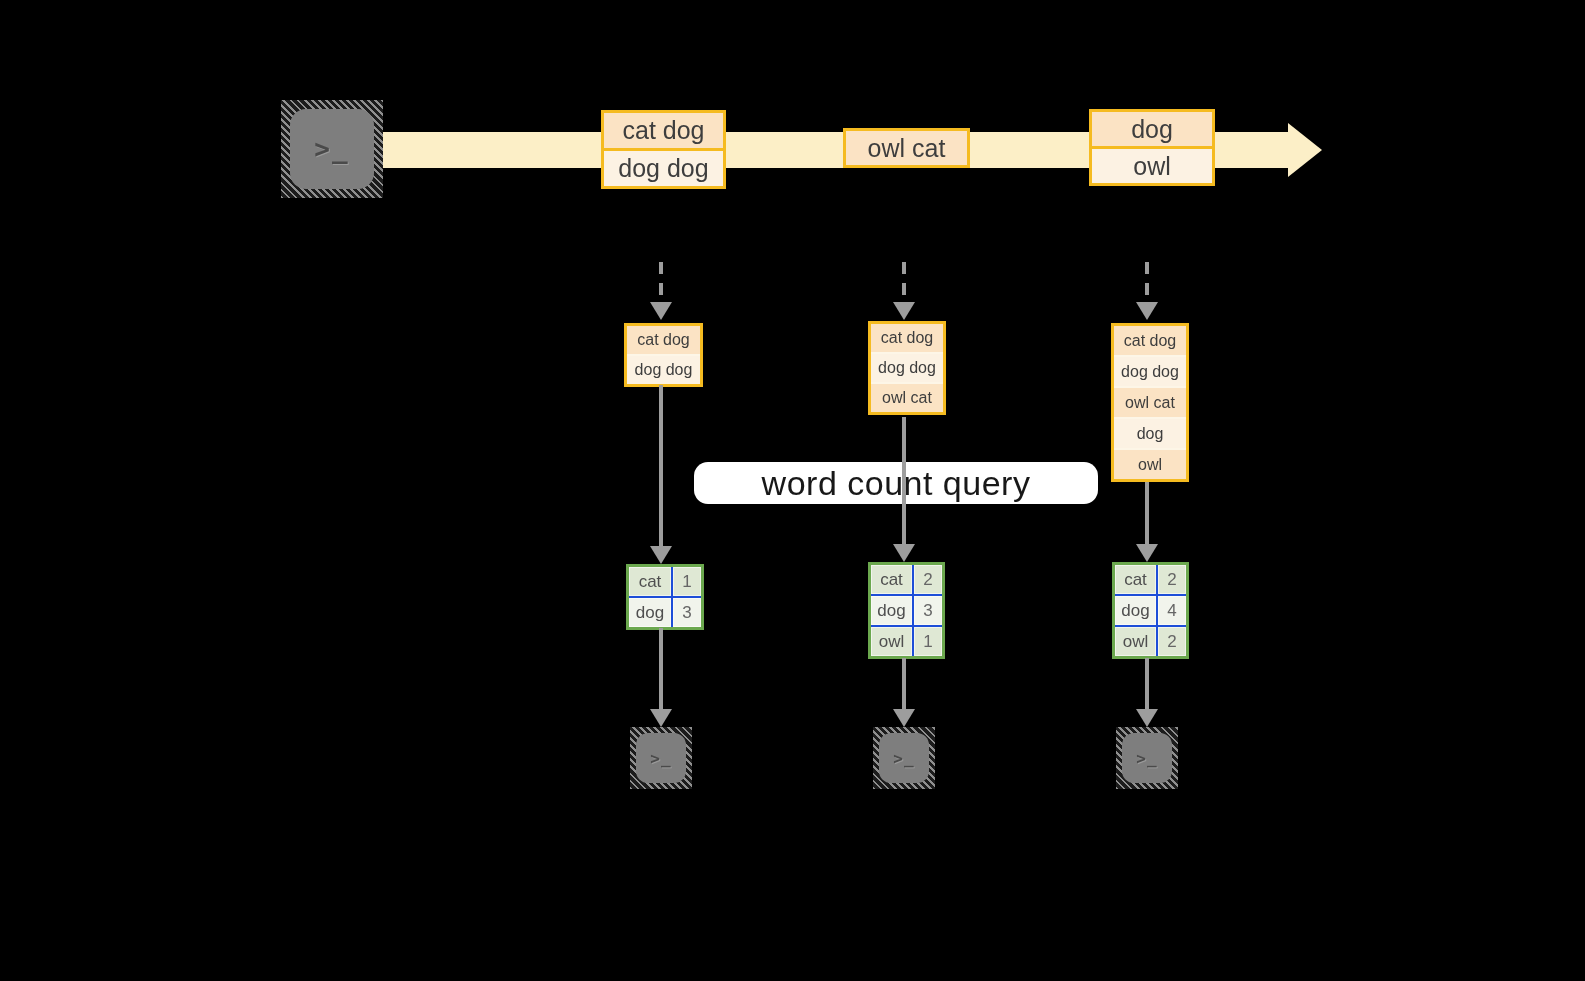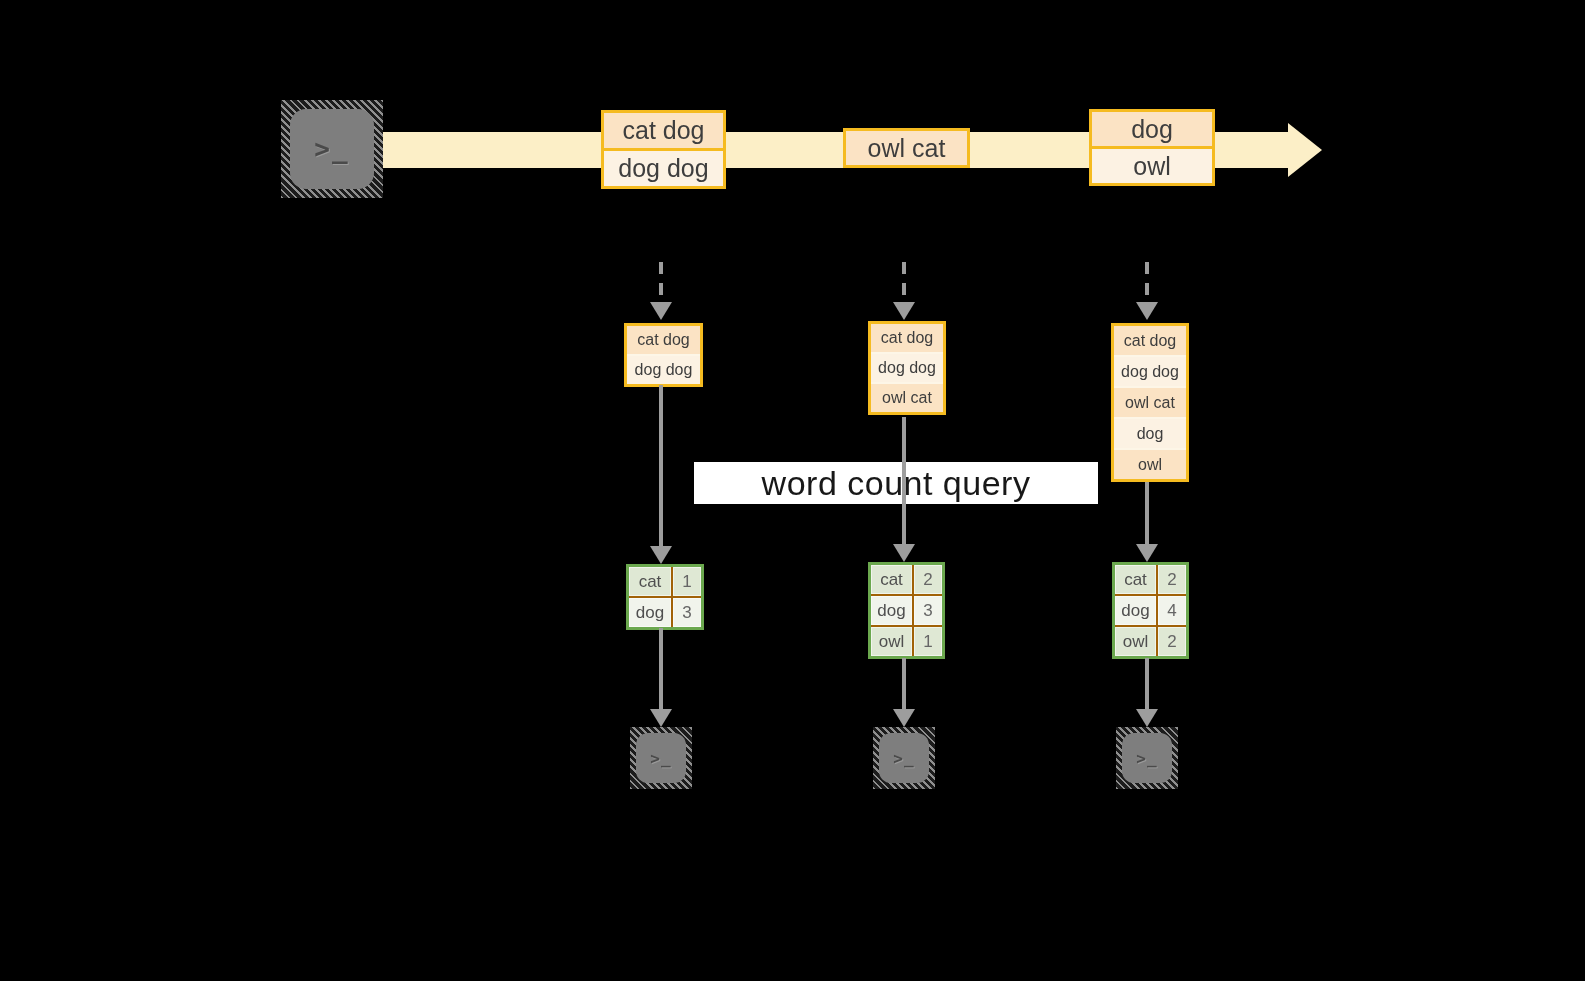--- a/index.html
+++ b/index.html
@@ -53,25 +53,25 @@
   .d3l{left:1145px;top:262px;height:40px;} .d3h{left:1136px;top:302px;}
   .m1l{left:659px;top:385px;height:161px;} .m1h{left:650px;top:546px;}
   .m2l{left:902px;top:417px;height:127px;} .m2h{left:893px;top:544px;}
   .m3l{left:1145px;top:482px;height:62px;} .m3h{left:1136px;top:544px;}
   .b1l{left:659px;top:628px;height:81px;}  .b1h{left:650px;top:709px;}
   .b2l{left:902px;top:658px;height:51px;}  .b2h{left:893px;top:709px;}
   .b3l{left:1145px;top:658px;height:51px;} .b3h{left:1136px;top:709px;}
 
   
   .qbox{left:694px;top:462px;width:404px;height:42px;background:#FFFFFF;z-index:3;
-        display:flex;align-items:center;justify-content:center;}
+        display:flex;align-items:center;justify-content:center;border-radius:14px;}
   .qbox span{font-size:34px;font-weight:300;color:#181818;letter-spacing:0.5px;}
 
   
-  .gtable{z-index:2;border:3px solid #6BA84E;background:#a16207;
+  .gtable{z-index:2;border:3px solid #6BA84E;background:#1d4ed8;
           display:flex;flex-direction:column;gap:2px;}
   .grow{display:flex;gap:2px;height:29px;}
   .gcell{display:flex;align-items:center;justify-content:center;font-size:17px;
          color:#4F4F4F;box-shadow:inset 0 0 0 1px rgba(255,255,255,0.55);}
   .grow:nth-child(odd) .gcell{background:#DFE8D4;}
   .grow:nth-child(even) .gcell{background:#F1F4EC;}
   .gword{width:42px;} .gnum{flex:1;color:#666666;}
   .g1{left:626px;top:564px;width:72px;}
   .g2{left:868px;top:562px;width:71px;}
   .g3{left:1112px;top:562px;width:71px;}

